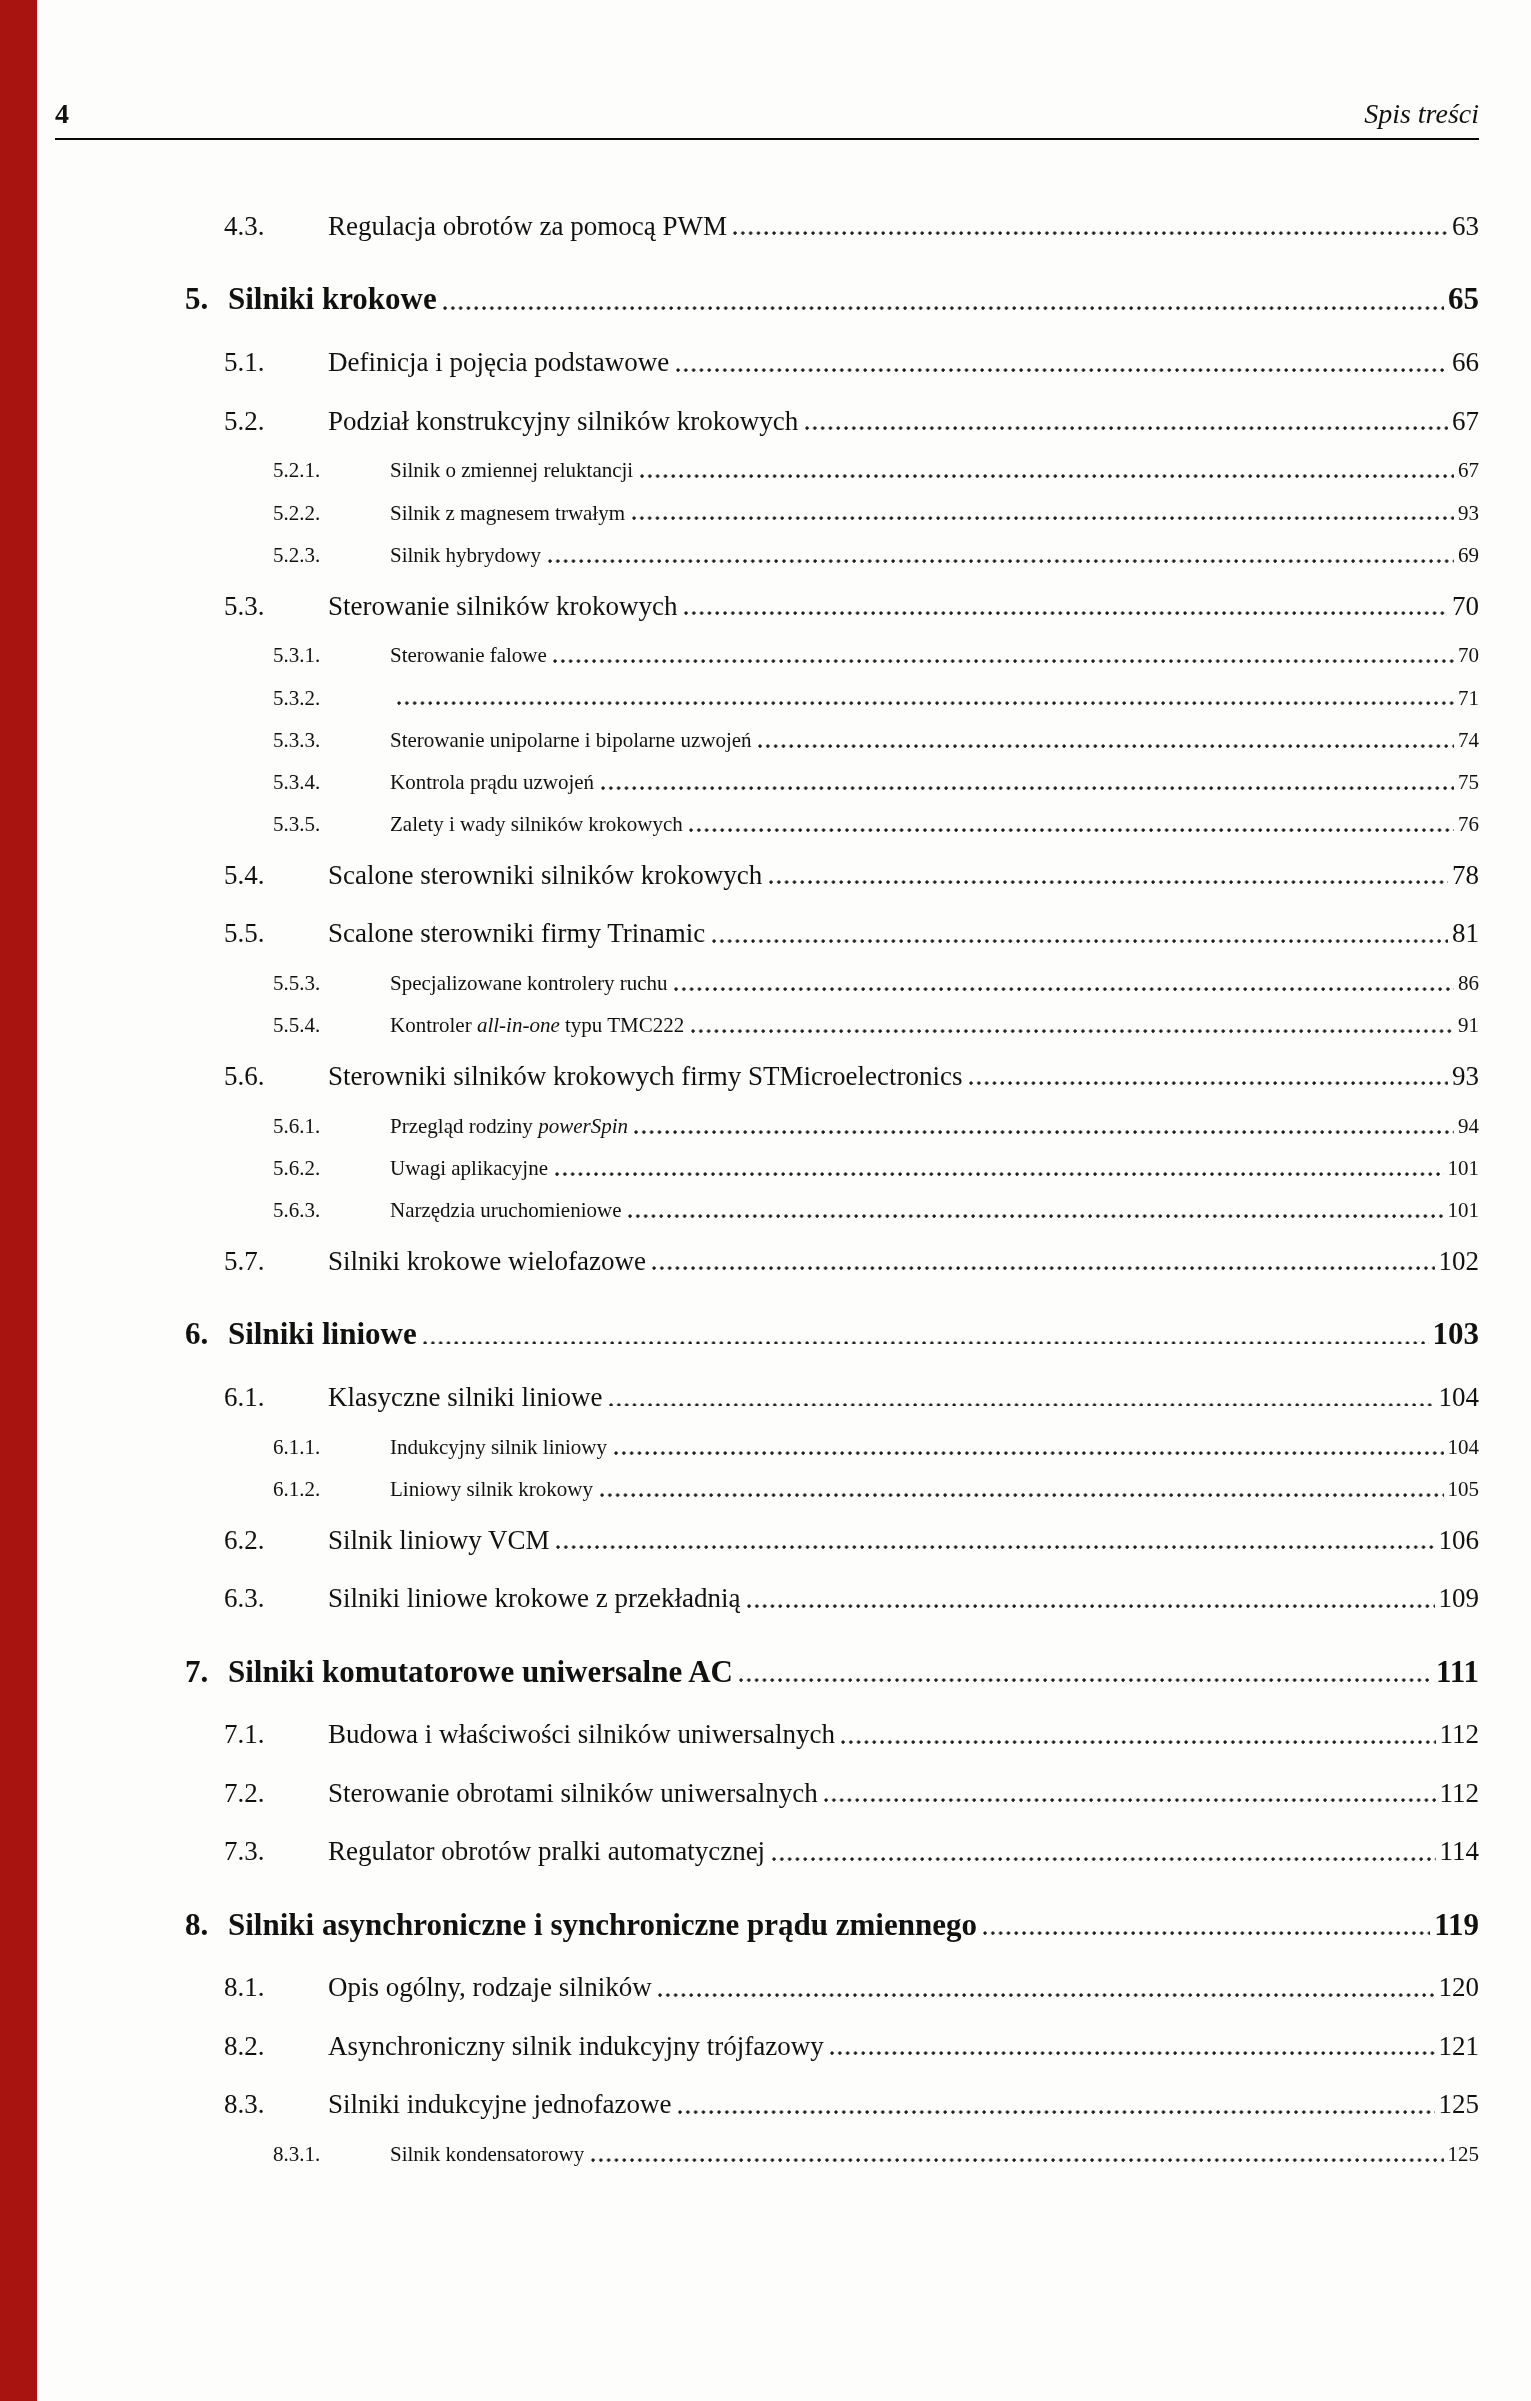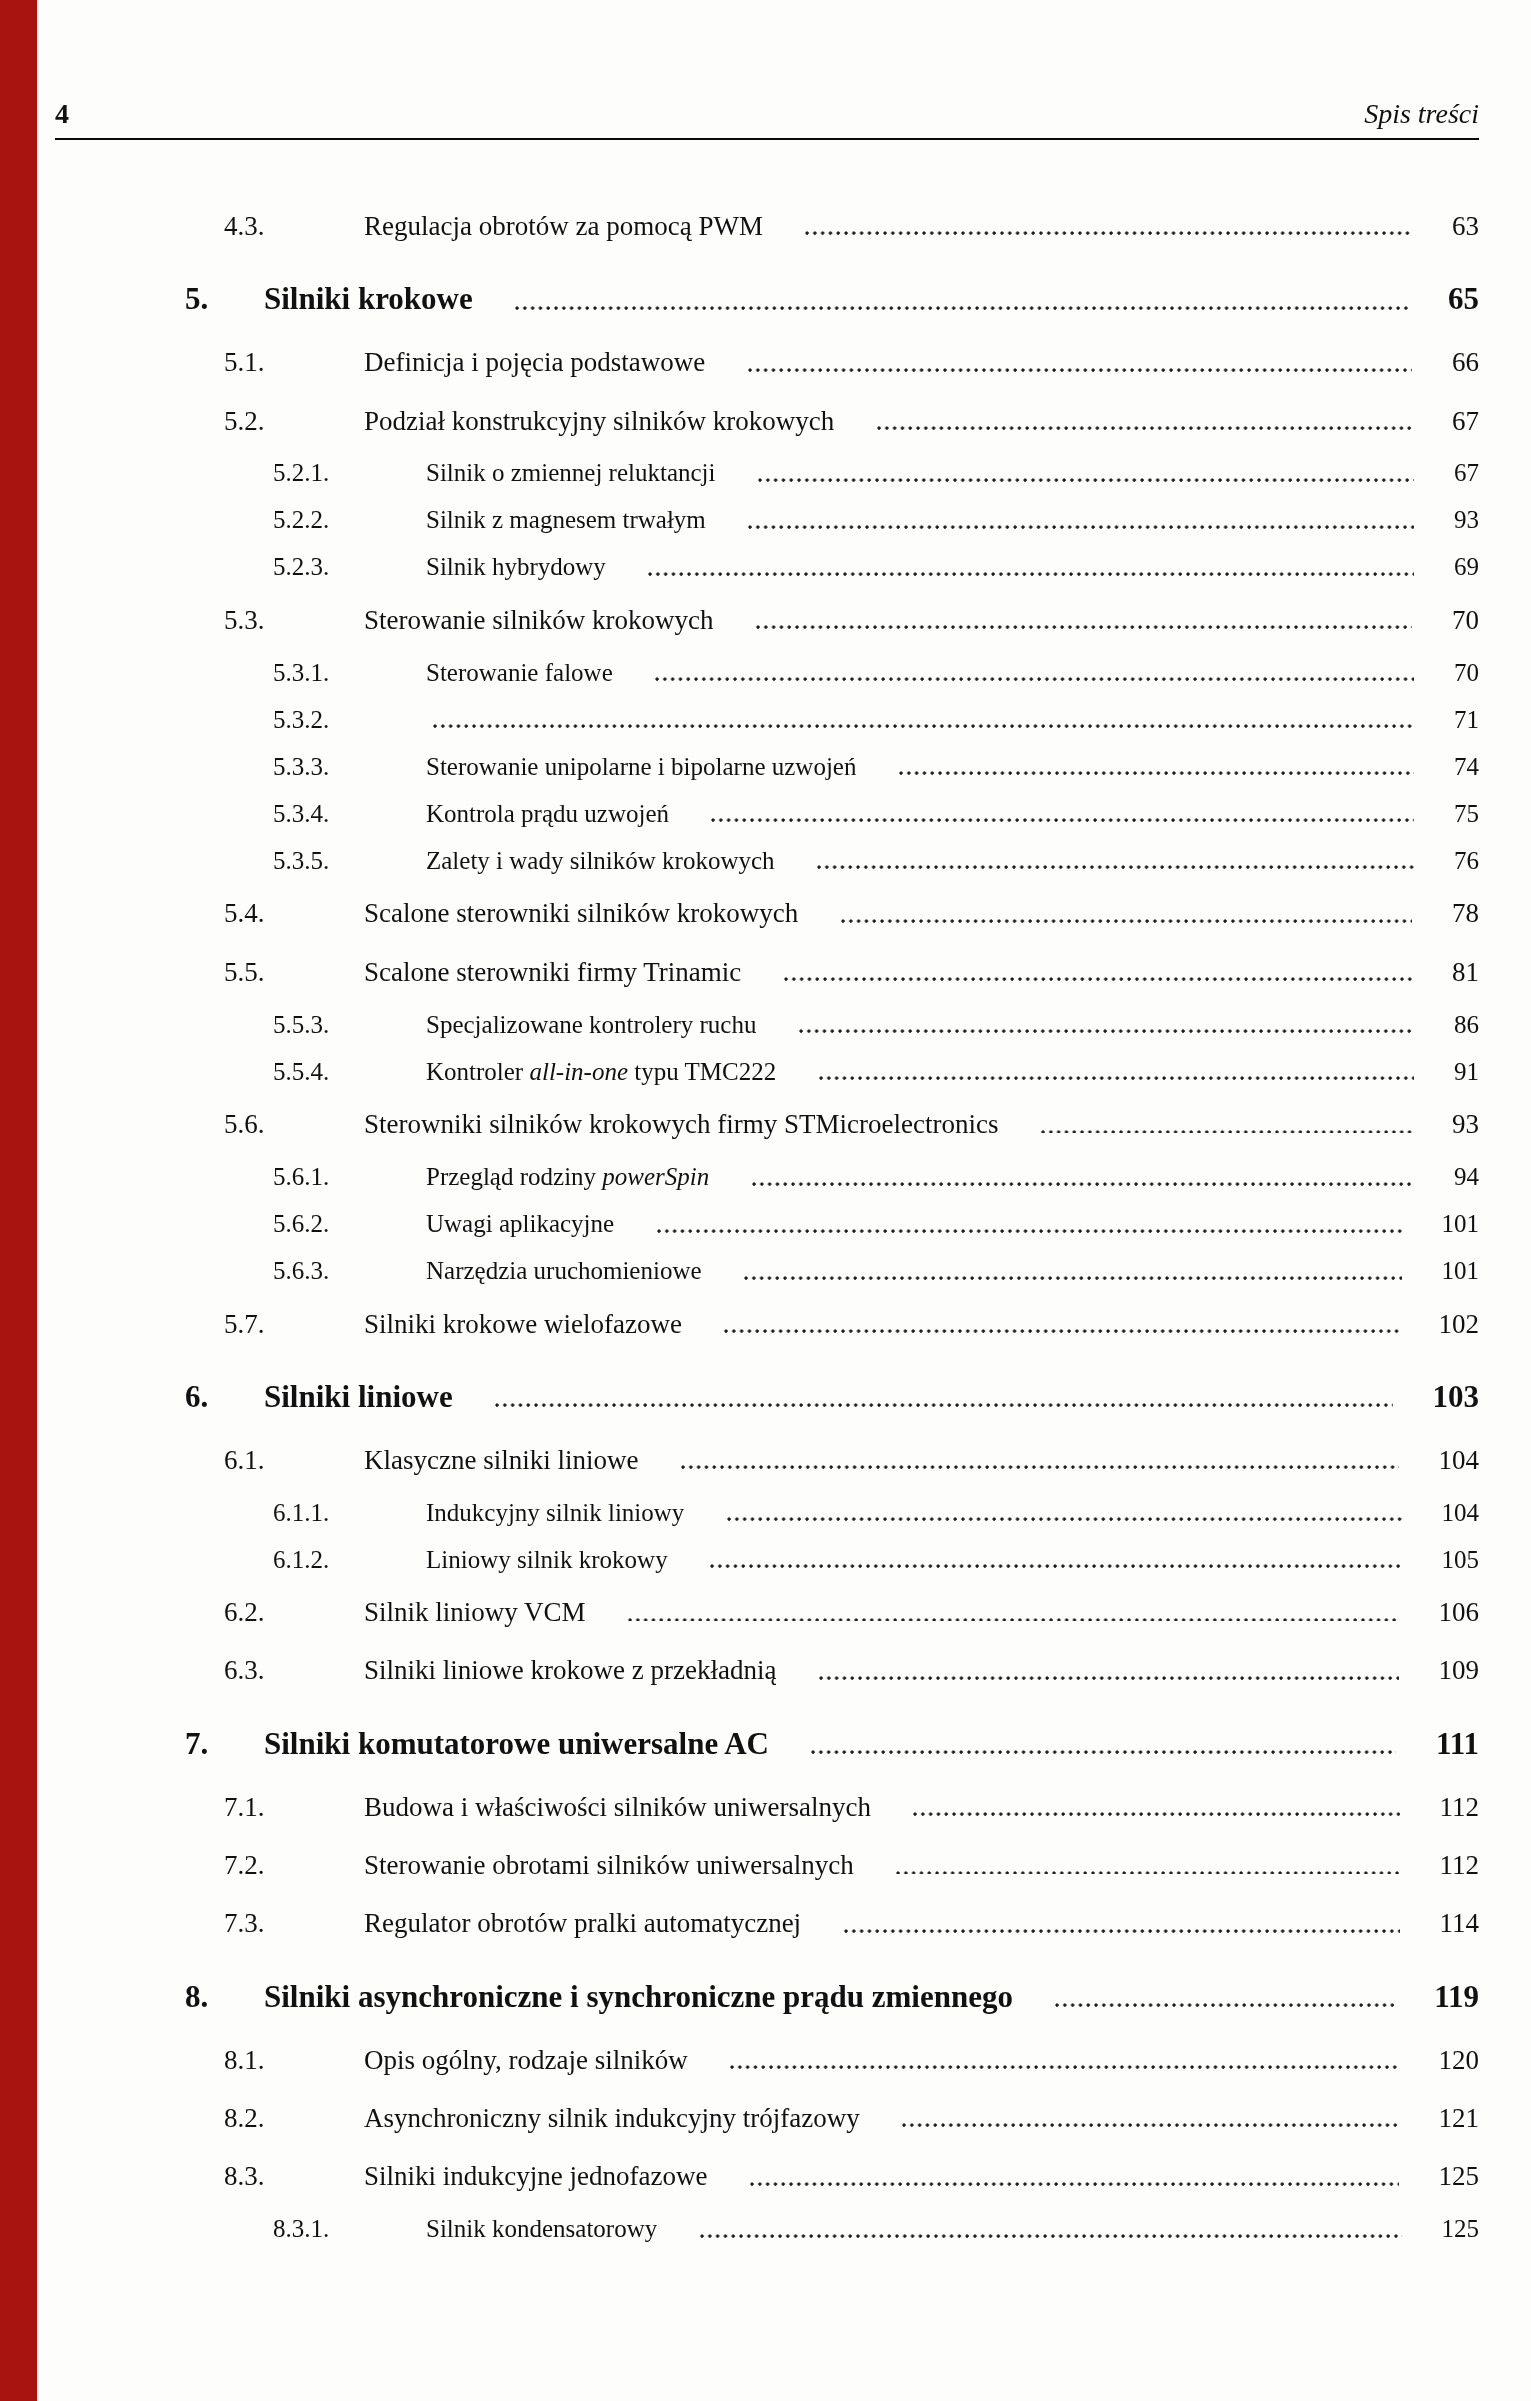--- a/index.html
+++ b/index.html
@@ -47,21 +47,20 @@
     border-bottom: 2.6px solid #0a0a0a;
     margin-top: 7.8px;
   }
   .toc {
     margin-top: 57px;
   }
   .row {
     display: flex;
     align-items: baseline;
     line-height: 1.2;
-    gap: 36px;
   }
   .row .num {
     flex: 0 0 auto;
   }
   .row .title {
     flex: 0 1 auto;
     white-space: nowrap;
     overflow: hidden;
   }
   .row .title .it {
@@ -87,21 +86,21 @@
     font-weight: bold;
     padding: 25px 0 15.6px 0;
   }
   .row.l1 .num { width: 43px;  margin-left: 130px; }
   .row.l2 {
     font-size: 27px;
     padding: 13px 0;
   }
   .row.l2 .num { width: 104px; margin-left: 169px; }
   .row.l3 {
-    font-size: 25px;
+    font-size: 21px;
     padding: 8.5px 0;
   }
   .row.l3 .num { width: 117px; margin-left: 218px; }
 </style>
 </head>
 <body>
 
 <div class="spine" style="background: rgb(168, 20, 16);"></div>
 
 <div class="content">

